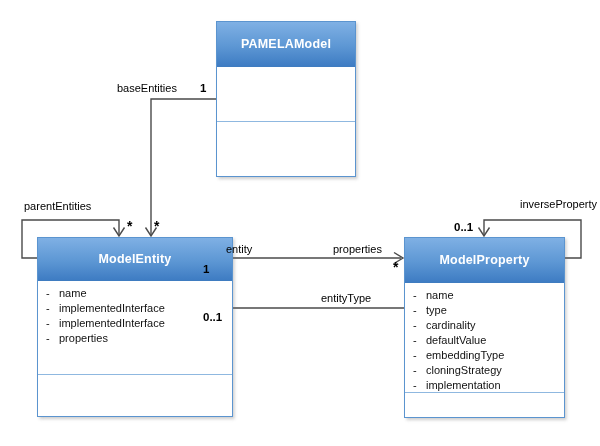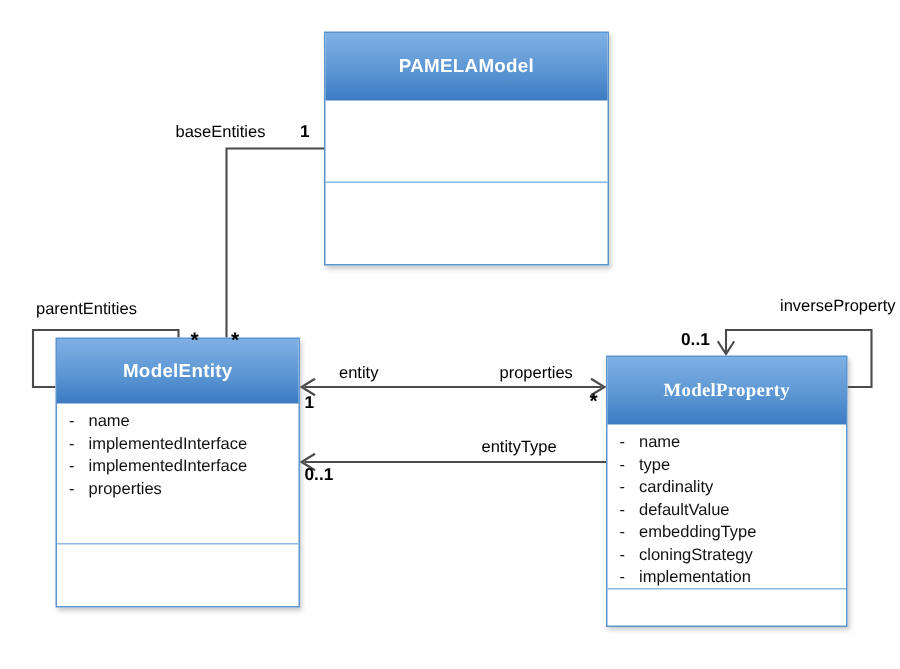--- a/index.html
+++ b/index.html
@@ -101,27 +101,27 @@
       <path d="M394,252.5 L403,258 L394,263.5"></path>
 
       <path d="M404,308 L203,308"></path>
       <path d="M210,302.5 L201,308 L210,313.5"></path>
 
       <path d="M565,258 L581,258 L581,220 L484,220 L484,235"></path>
       <path d="M478.5,227.5 L484,236 L489.5,227.5"></path>
     </g>
   </svg>
 
-  <div class="uml-class" style="left:216px; top:21px; width:190px; height:156px;">
+  <div class="uml-class" style="left:216px; top:21px; width:140px; height:156px;">
     <div class="uml-header" style="height:45px;">PAMELAModel</div>
     <div class="uml-attrs" style="height:55px;"></div>
     <div class="uml-empty"></div>
   </div>
 
-  <div class="uml-class" style="left:37px; top:225px; width:163px; height:180px;">
+  <div class="uml-class" style="left:37px; top:237px; width:196px; height:180px;">
     <div class="uml-header" style="height:43px;">ModelEntity</div>
     <div class="uml-attrs" style="height:94px;">
       <div class="attr-row">
         <span class="dash">-</span>
         <span>name</span>
       </div>
       <div class="attr-row">
         <span class="dash">-</span>
         <span>implementedInterface</span>
       </div>
@@ -131,21 +131,21 @@
       </div>
       <div class="attr-row">
         <span class="dash">-</span>
         <span>properties</span>
       </div>
     </div>
     <div class="uml-empty"></div>
   </div>
 
   <div class="uml-class" style="left:404px; top:237px; width:161px; height:181px;">
-    <div class="uml-header" style="height:45px;font-family:Liberation Serif, serif;">ModelProperty</div>
+    <div class="uml-header" style="height:45px;">ModelProperty</div>
     <div class="uml-attrs" style="height:110px;">
       <div class="attr-row">
         <span class="dash">-</span>
         <span>name</span>
       </div>
       <div class="attr-row">
         <span class="dash">-</span>
         <span>type</span>
       </div>
       <div class="attr-row">

